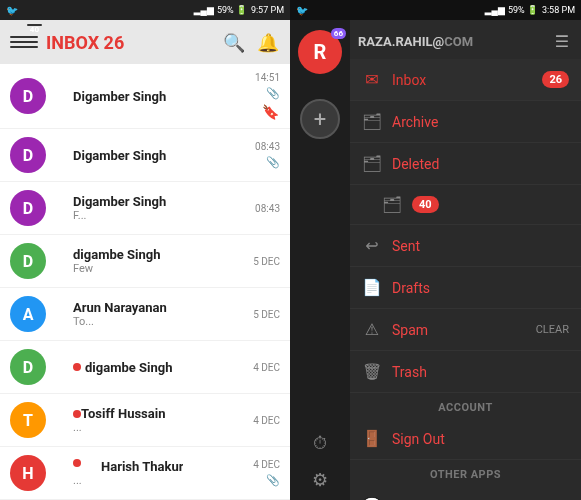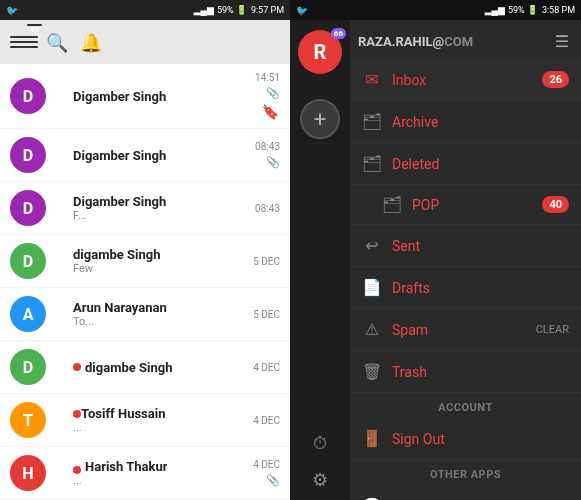--- a/index.html
+++ b/index.html
@@ -292,20 +292,23 @@
     </div>
   </div>
 
   <div class="header-left">
     <div class="hamburger-badge">
       <span></span>
       <span></span>
       <span></span>
       <span class="badge-count">40</span>
     </div>
+    <span class="inbox-title">
+      <span>INBOX</span>&nbsp;<span>26</span>
+    </span>
     <div class="header-icons">
       <span class="header-icon">🔍</span>
       <span class="header-icon red">🔔</span>
     </div>
   </div>
 
   <div class="email-list">
 
   <div class="email-item">
         <div class="avatar" style="background: rgb(156, 39, 176);">D</div>
@@ -389,21 +392,21 @@
           </div>
           <div class="email-preview">...</div>
         </div>
         <div class="email-meta">
           <span class="email-time">4 DEC</span>
         </div>
       </div>
       <div class="email-item">
         <div class="avatar" style="background: rgb(229, 57, 53);">H</div>
         <div class="email-content">
-          <div style="display: flex; align-items: flex-end; gap: 4px;">
+          <div style="display: flex; align-items: flex-start; gap: 20px;">
             <span style="width: 8px; height: 8px; border-radius: 50%; background: rgb(229, 57, 53); display: inline-block;"></span>
             <span class="email-sender">Harish Thakur</span>
           </div>
           <div class="email-preview">...</div>
         </div>
         <div class="email-meta">
           <span class="email-time">4 DEC</span>
           <span class="attach-icon">📎</span>
         </div>
       </div>
@@ -462,21 +465,20 @@
           <div class="menu-item">
             <span class="menu-icon" style="color: rgb(136, 136, 136);">🗂</span>
             <span class="menu-label">Archive</span>
           </div>
           <div class="menu-item">
             <span class="menu-icon" style="color: rgb(136, 136, 136);">🗂</span>
             <span class="menu-label">Deleted</span>
           </div>
           <div class="pop-item">
             <span class="menu-icon" style="color: rgb(136, 136, 136);">🗂</span>
-            <span class="menu-label">POP</span>
             <span class="menu-badge">40</span>
           </div>
           <div class="menu-item">
             <span class="menu-icon" style="color: rgb(136, 136, 136);">↩</span>
             <span class="menu-label">Sent</span>
           </div>
           <div class="menu-item">
             <span class="menu-icon" style="color: rgb(136, 136, 136);">📄</span>
             <span class="menu-label">Drafts</span>
           </div>

